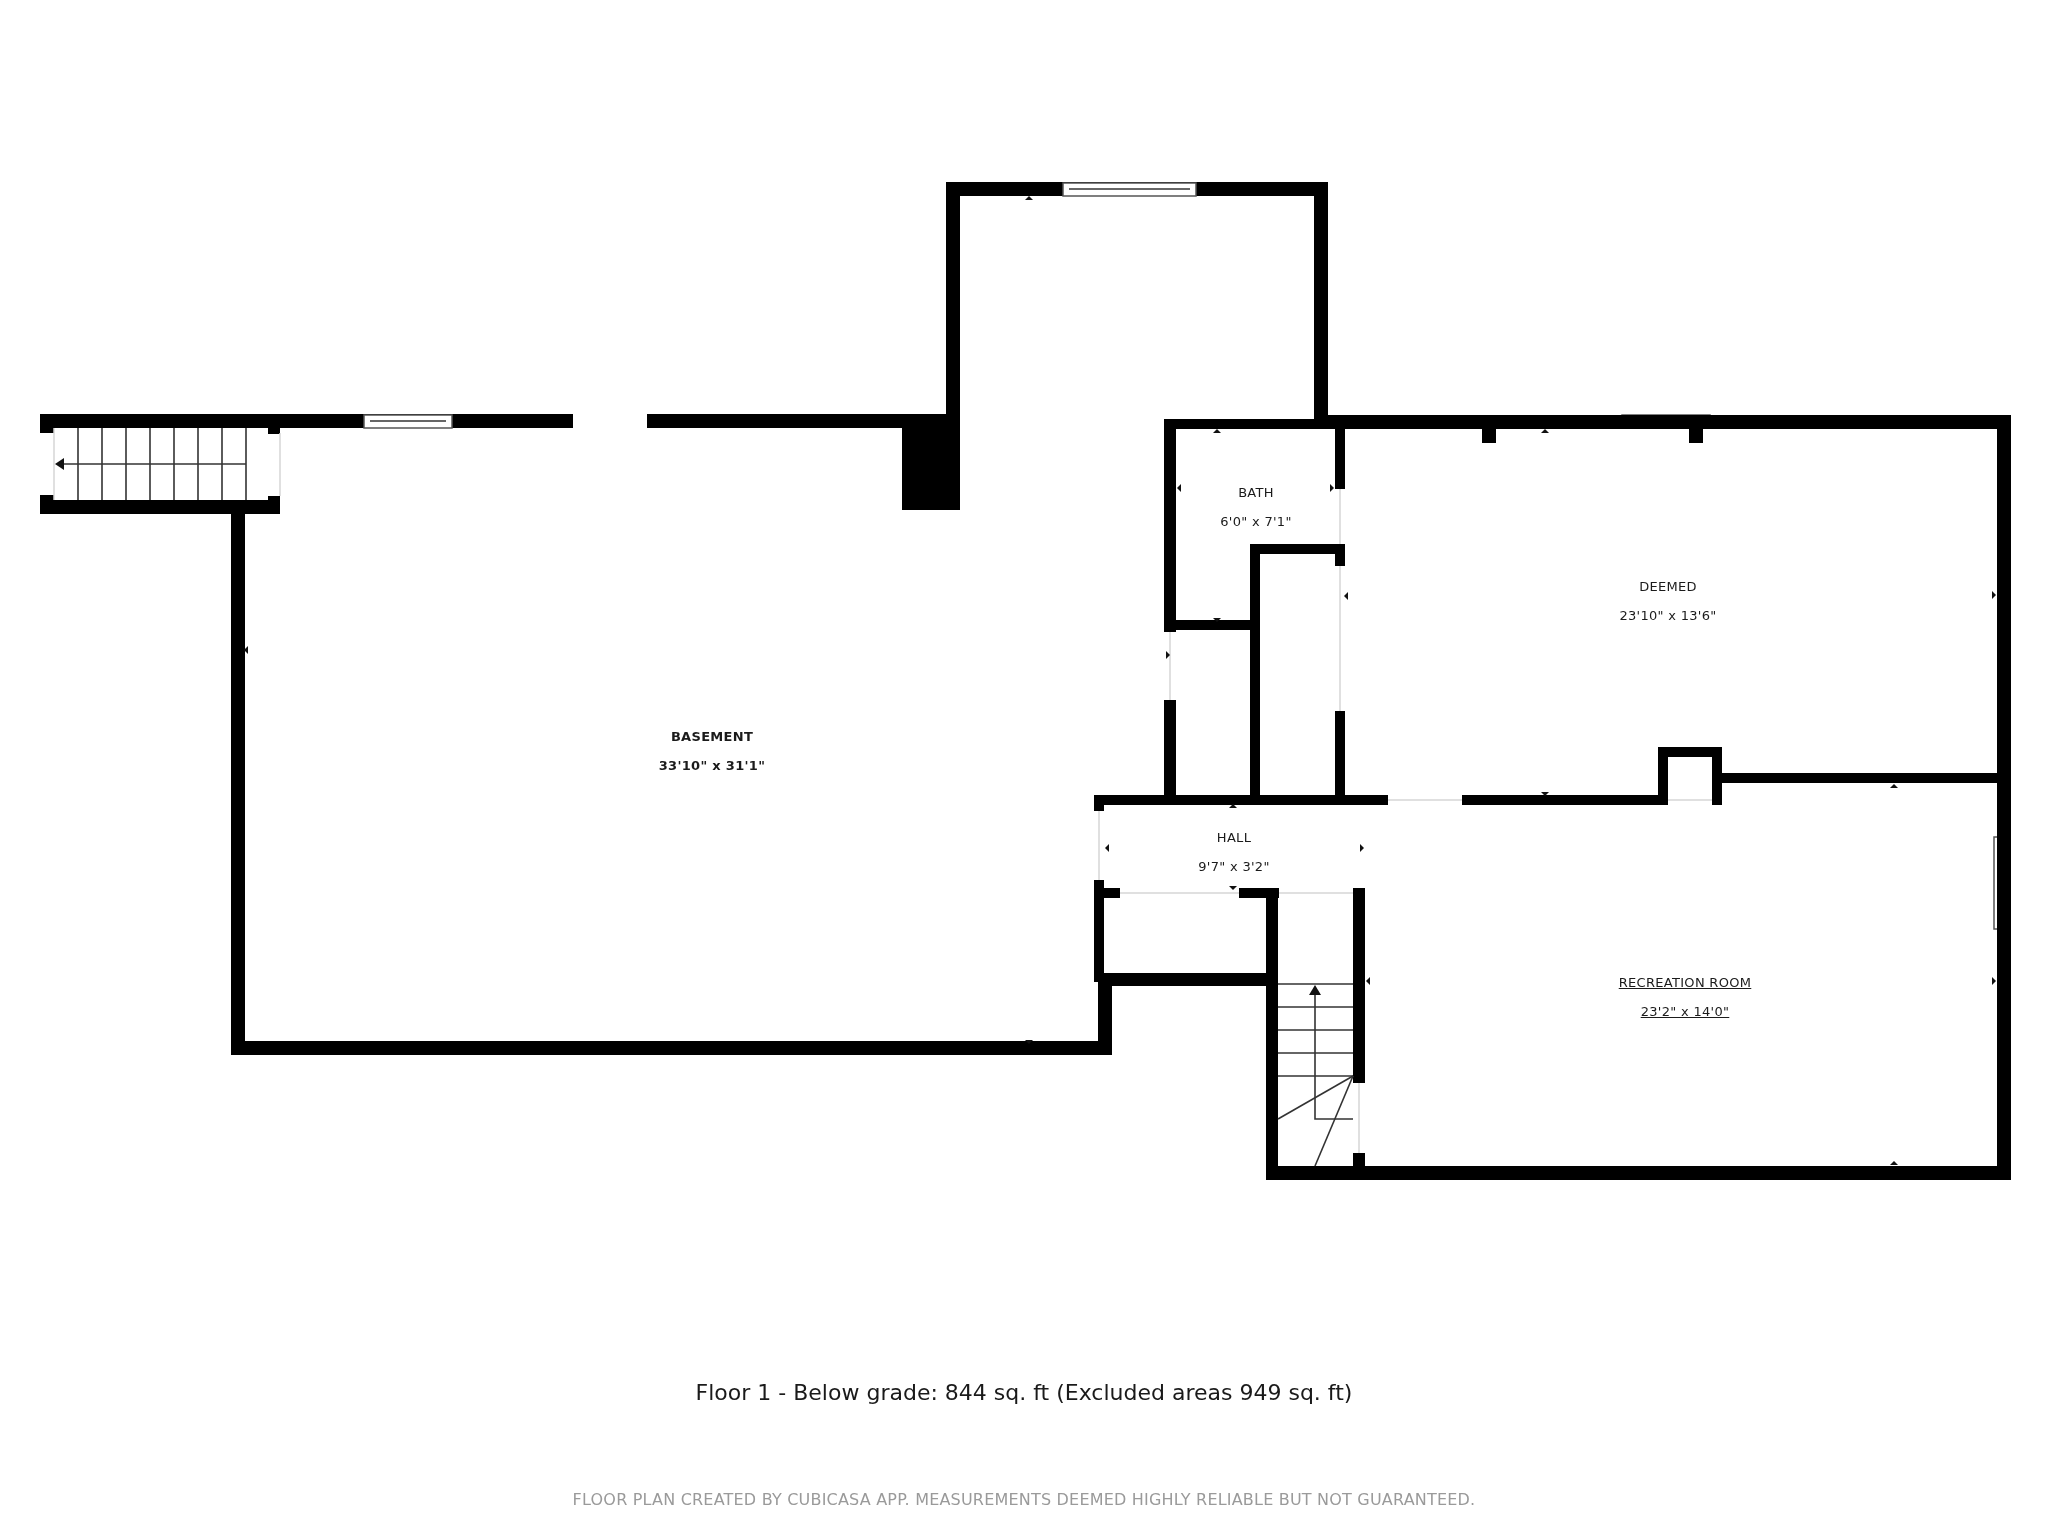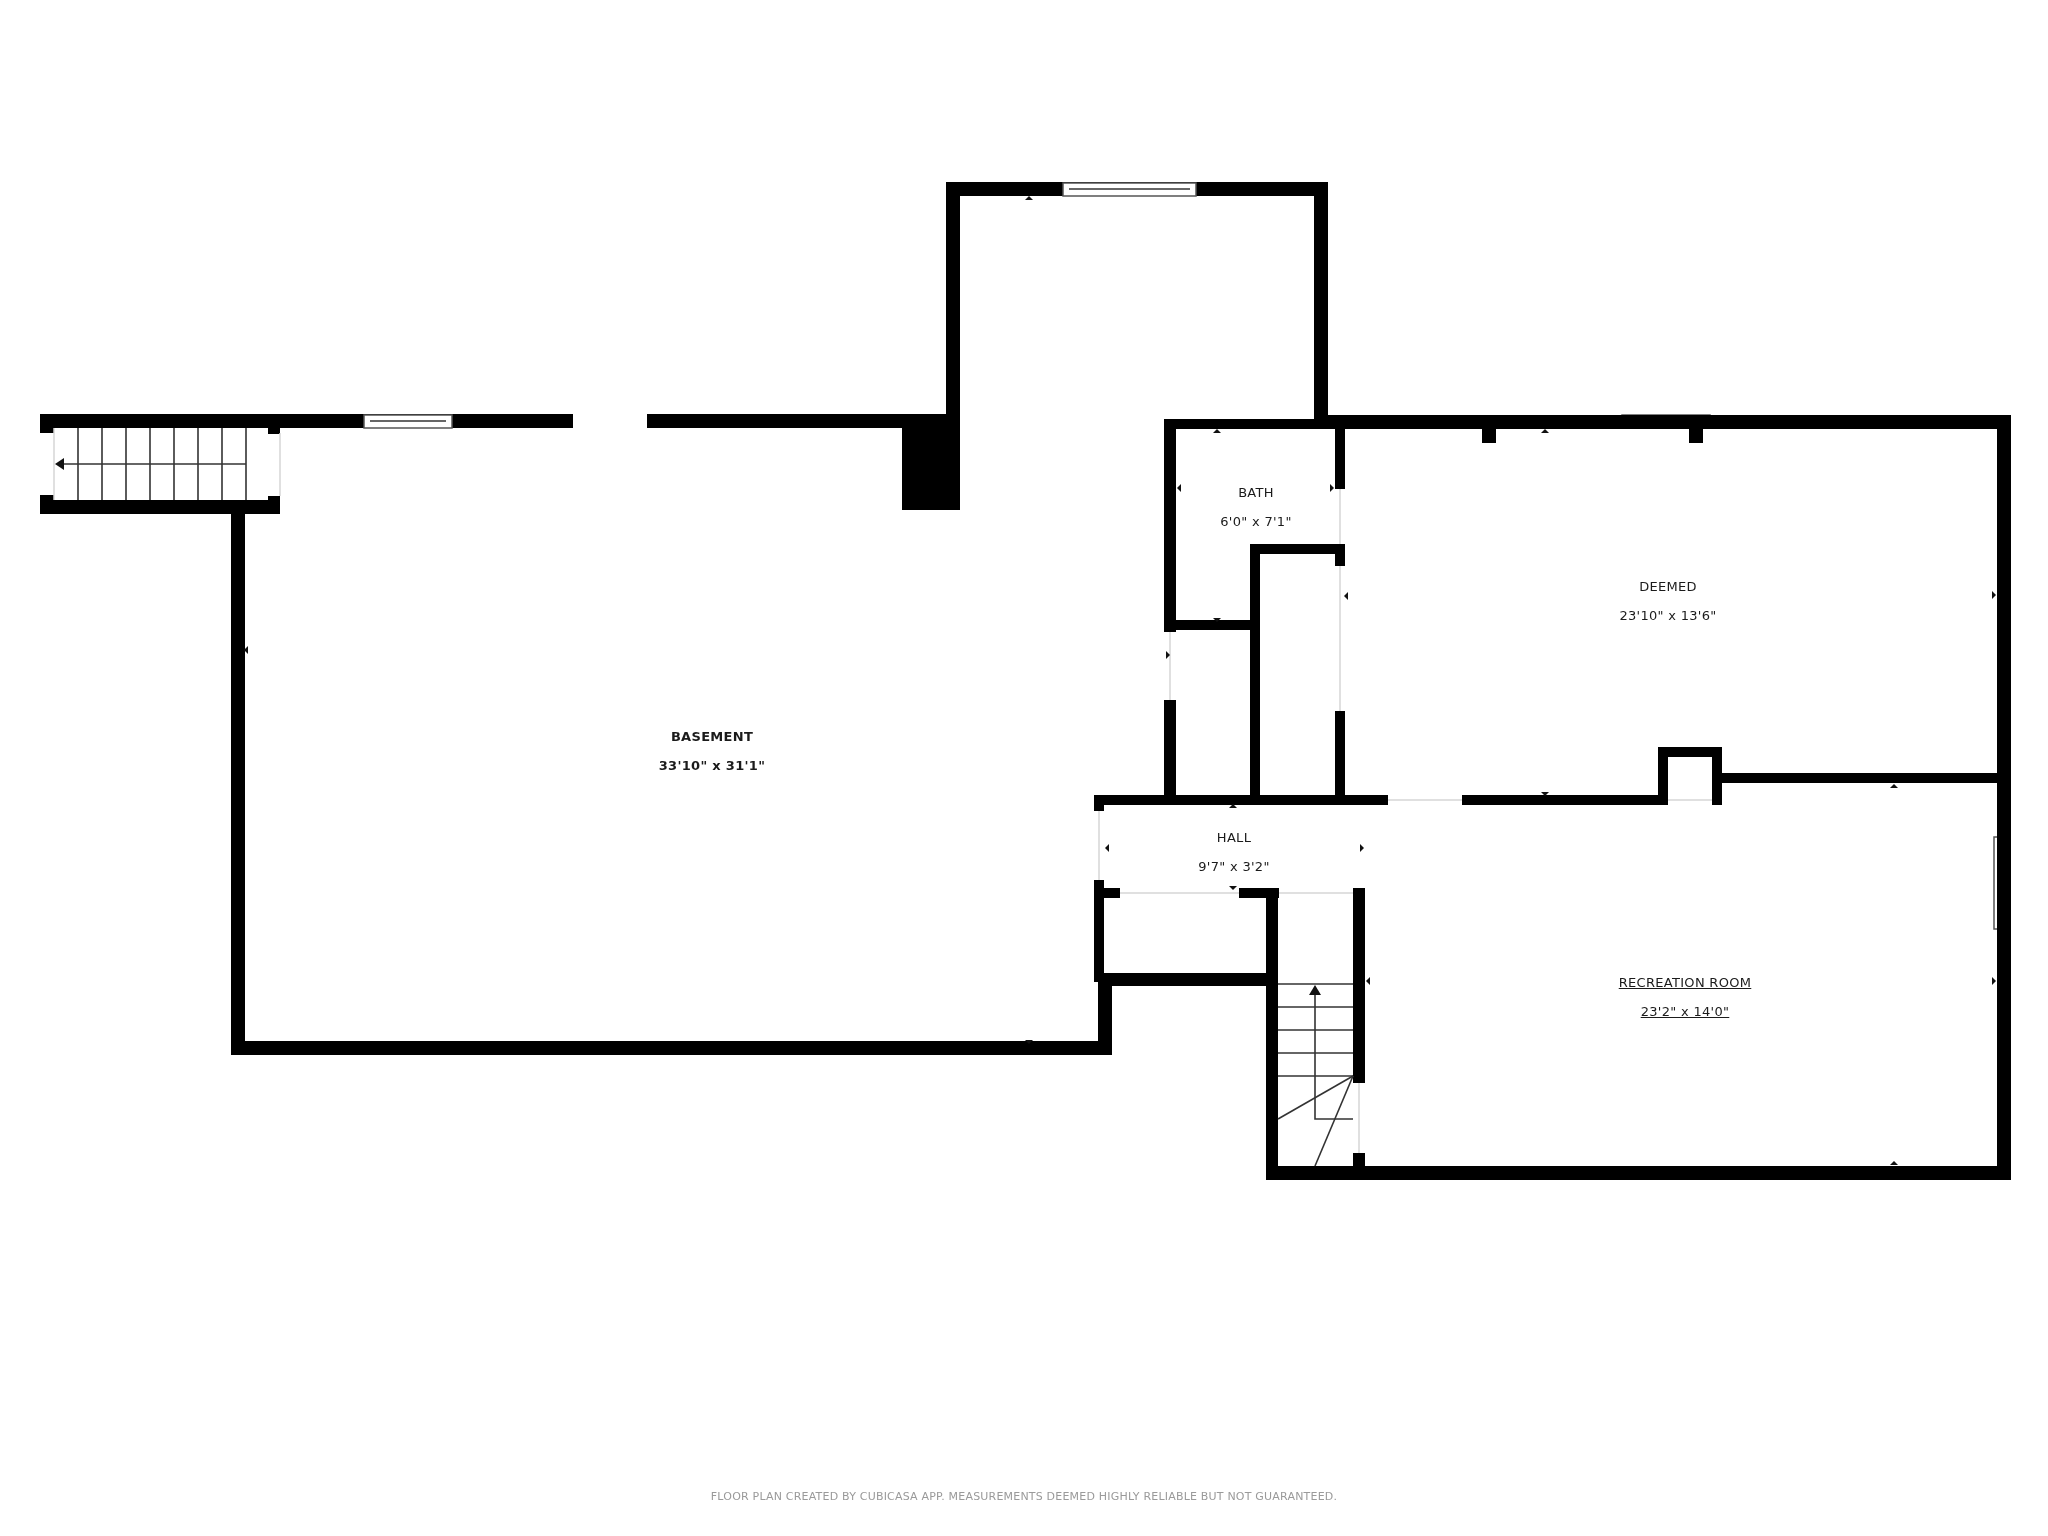--- a/index.html
+++ b/index.html
@@ -13,21 +13,21 @@
   .stair-line { stroke: #333333; stroke-width: 1.6; fill: none; }
   .marker { fill: #111111; }
   .room-label { position: absolute; text-align: center; transform: translateX(-50%);
                 font-size: 13px; line-height: 29px; letter-spacing: 0.3px; color: #1b1b1b;
                 white-space: nowrap; }
   .room-name, .room-dim { display: block; }
   #summary { position: absolute; left: 0; width: 2048px; top: 1378px; text-align: center; }
   .sum-total { font-weight: bold; font-size: 23px; line-height: 30px; color: #111; }
   .sum-line { font-size: 22px; line-height: 30px; color: #1a1a1a; }
   #disclaimer { position: absolute; left: 0; width: 2048px; top: 1490px; text-align: center;
-                font-size: 11px; color: #9a9a9a; letter-spacing: 0.2px; }
+                font-size: 16px; color: #9a9a9a; letter-spacing: 0.2px; }
 </style>
 </head>
 <body>
 
 <svg id="plan" viewBox="0 0 2048 1536" xmlns="http://www.w3.org/2000/svg">
 
   <g>
 
     <rect class="wall" x="40" y="414" width="868" height="14"></rect>
 
@@ -195,14 +195,15 @@
 <div class="room-label" style="left:1234px; top:823px;">
   <span class="room-name">HALL</span>
   <span class="room-dim">9'7" x 3'2"</span>
 </div>
 <div class="room-label" style="left:1685px; top:968px;text-decoration:underline;">
   <span class="room-name">RECREATION ROOM</span>
   <span class="room-dim">23'2" x 14'0"</span>
 </div>
 
 <div id="summary">
+  <div class="sum-line">Floor 1 - Below grade: 844 sq. ft (Excluded areas 949 sq. ft)</div>
 </div>
 <div id="disclaimer">FLOOR PLAN CREATED BY CUBICASA APP. MEASUREMENTS DEEMED HIGHLY RELIABLE BUT NOT GUARANTEED.</div>
 
 </body></html>

